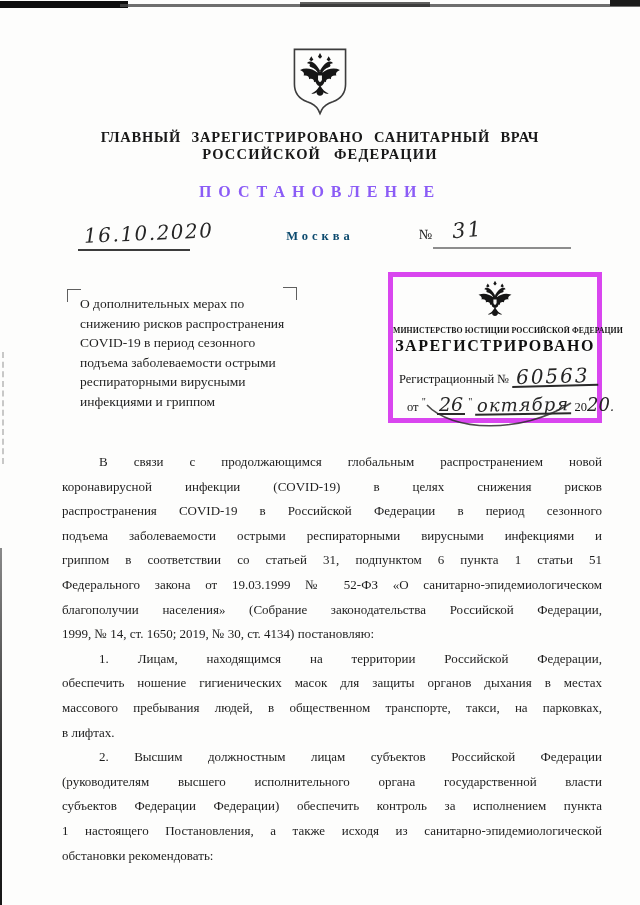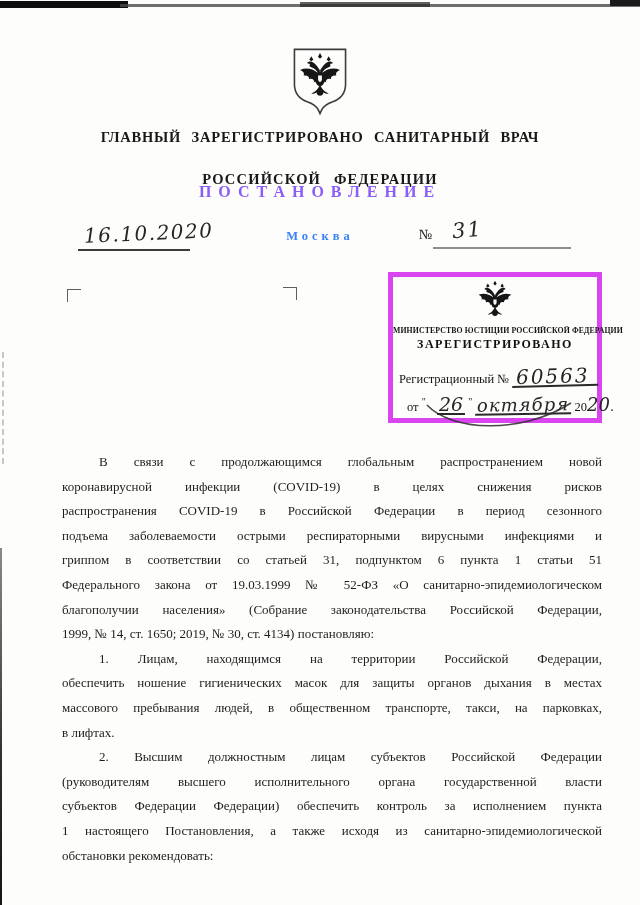--- a/index.html
+++ b/index.html
@@ -16,49 +16,49 @@
        background:linear-gradient(#8a8a8a,#2e2e2e 60%,#161616);}
   .scan-left-specks{position:absolute;left:2px;top:352px;width:0;height:112px;
        border-left:2px dashed rgba(100,100,100,.35);}
 
   
   .coat{position:absolute;left:286px;top:46px;width:68px;height:74px;}
 
   
   .org{position:absolute;left:0;top:129px;width:640px;text-align:center;
        font-weight:bold;font-size:14.5px;line-height:17px;letter-spacing:.8px;word-spacing:6px;color:#181818;}
-  .org .l2{letter-spacing:1.2px;word-spacing:8px;margin-top:25px;}
+  .org .l2{letter-spacing:1.2px;word-spacing:8px;}
   .doctype{position:absolute;left:0;top:183px;width:640px;text-align:center;
        font-weight:bold;font-size:16px;letter-spacing:7px;color:#8b5cf6;}
 
   
   .hand{font-family:"DejaVu Serif", serif;font-style:italic;color:#262626;}
   .date-hw{position:absolute;left:84px;top:221px;font-size:20px;letter-spacing:1.5px;
        transform:rotate(-2.5deg);}
   .date-underline{position:absolute;left:78px;top:249px;width:112px;height:2px;background:#3c3c3c;}
   .city{position:absolute;left:0;top:229px;width:640px;text-align:center;
-       font-weight:600;font-size:12.5px;letter-spacing:4px;color:#3b82f6;}
+       font-weight:600;font-size:12.5px;letter-spacing:4px;color:#0c4a6e;}
   .num-sign{position:absolute;left:419px;top:227px;font-size:14px;color:#222;}
   .num-hw{position:absolute;left:452px;top:218px;font-size:21px;letter-spacing:2px;transform:rotate(-5deg);}
   .num-underline{position:absolute;left:433px;top:247px;width:138px;height:2px;background:#8d8d8d;}
 
   
   .corner{position:absolute;width:13px;height:12px;}
   .corner-tl{left:67px;top:289px;border-top:1.5px solid #5f5f5f;border-left:1.5px solid #5f5f5f;}
   .corner-tr{left:283px;top:287px;border-top:1.5px solid #5f5f5f;border-right:1.5px solid #5f5f5f;}
   .subject{position:absolute;left:80px;top:294px;width:220px;font-size:13.5px;line-height:19.5px;color:#1f1f1f;}
 
   
   .stamp{position:absolute;left:388px;top:272px;width:204px;height:141px;
        border:5px solid #d946ef;overflow:visible;}
   .stamp-emblem{position:absolute;left:50%;top:3px;transform:translateX(-50%);width:50px;height:44px;}
   .stamp-ministry{position:absolute;left:0;top:49px;width:100%;text-align:center;
        font-weight:bold;font-size:7.8px;white-space:nowrap;color:#151515;letter-spacing:.1px;}
   .stamp-registered{position:absolute;left:0;top:60px;width:100%;text-align:center;
-       font-weight:bold;font-size:12px;letter-spacing:1.5px;color:#101010;}
+       font-weight:bold;font-size:16px;letter-spacing:1.5px;color:#101010;}
   .stamp-regline{position:absolute;left:6px;top:90px;width:196px;white-space:nowrap;font-size:12.5px;color:#161616;}
   .stamp-regnum{font-size:20px;letter-spacing:2px;border-bottom:2px solid #2a2a2a;
        display:inline-block;transform:rotate(-1.5deg);padding:0 8px 0 4px;line-height:18px;}
   .stamp-dateline{position:absolute;left:14px;top:117px;white-space:nowrap;font-size:12.5px;color:#161616;}
   .stamp-q{font-size:10px;vertical-align:6px;}
   .stamp-day{font-size:19px;border-bottom:2px solid #2a2a2a;display:inline-block;line-height:17px;padding:0 2px;margin-left:8px;}
   .stamp-month{font-size:18px;border-bottom:2px solid #2a2a2a;display:inline-block;line-height:17px;
        transform:rotate(-1deg);padding:0 2px;letter-spacing:1px;}
   .stamp-yearhw{font-size:18px;display:inline-block;}
   .stamp-flourish{position:absolute;left:28px;top:124px;width:160px;height:36px;overflow:visible;}
@@ -113,20 +113,28 @@
 
   <div class="hand date-hw">16.10.2020</div>
   <div class="date-underline"></div>
   <div class="city">Москва</div>
   <div class="num-sign">№</div>
   <div class="hand num-hw">31</div>
   <div class="num-underline"></div>
 
   <div class="corner corner-tl"></div>
   <div class="corner corner-tr"></div>
+  <div class="subject">
+    <div>О дополнительных мерах по</div>
+    <div>снижению рисков распространения</div>
+    <div>COVID-19 в период сезонного</div>
+    <div>подъема заболеваемости острыми</div>
+    <div>респираторными вирусными</div>
+    <div>инфекциями и гриппом</div>
+  </div>
 
   <div class="stamp">
     <svg class="stamp-emblem" viewBox="0 0 100 100">
       <use href="#eagle" x="2" y="0" width="96" height="96"></use>
     </svg>
     <div class="stamp-ministry">МИНИСТЕРСТВО ЮСТИЦИИ РОССИЙСКОЙ ФЕДЕРАЦИИ</div>
     <div class="stamp-registered">ЗАРЕГИСТРИРОВАНО</div>
     <div class="stamp-regline">
       <span>Регистрационный №</span>
       <span class="hand stamp-regnum">60563</span>

